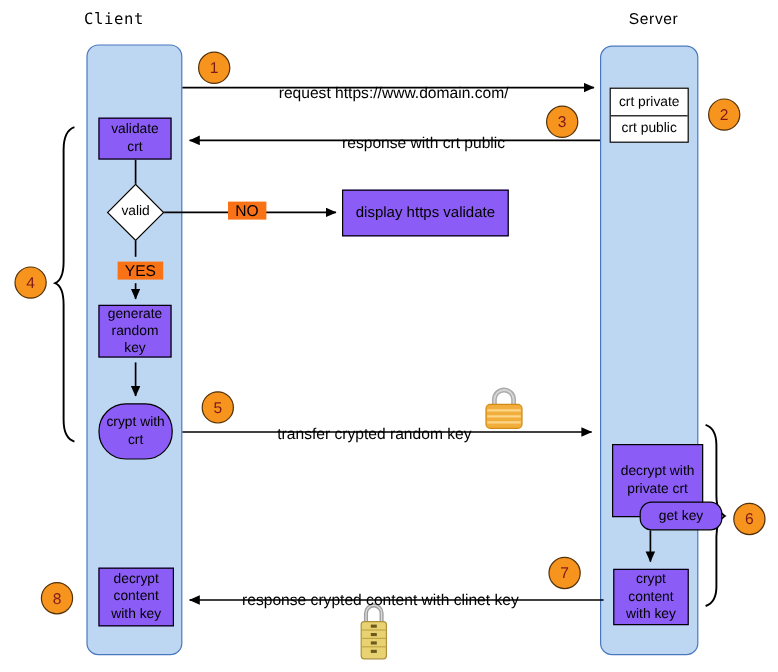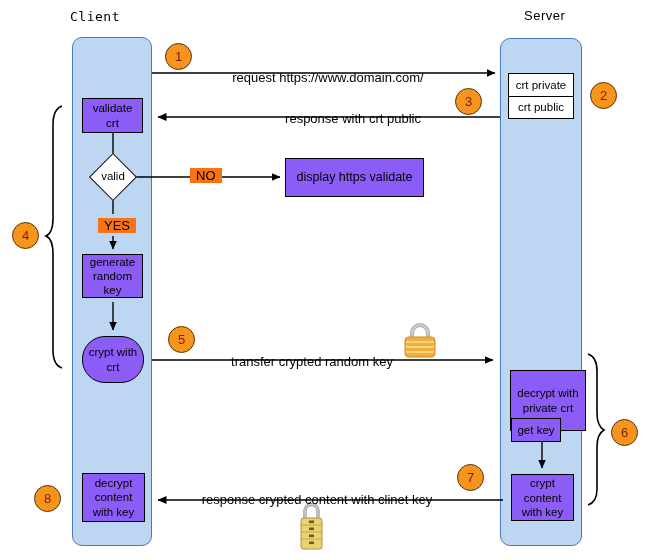--- a/index.html
+++ b/index.html
@@ -109,21 +109,21 @@
   <div class="node" style="left:82px;top:336px;width:62px;height:47px;border-radius:23px;">crypt with crt</div>
   <div class="node" style="left:82px;top:473px;width:63px;height:49px;">decrypt content with key</div>
 
   <div class="node" style="left:285px;top:158px;width:139px;height:39px;font-size:12.5px;">display https validate</div>
 
   <div class="twin" style="left:508px;top:73px;width:66px;height:46px;">
     <div class="cell">crt private</div>
     <div class="cell">crt public</div>
   </div>
   <div class="node" style="left:510px;top:322px;width:76px;height:61px;margin-top:48px;">decrypt with private crt</div>
-  <div class="node" style="left:511px;top:418px;width:50px;height:24px;">get key</div>
+  <div class="node" style="left:533px;top:418px;width:69px;height:24px;border-radius:10px;">get key</div>
   <div class="node" style="left:511px;top:474px;width:63px;height:47px;">crypt content with key</div>
 
   <div class="msg" style="left:208px;top:49px;width:240px;">request https://www.domain.com/</div>
   <div class="msg" style="left:233px;top:90px;width:240px;">response with crt public</div>
   <div class="msg" style="left:197px;top:471px;width:240px;">response crypted content with clinet key</div>
   <div class="msg" style="left:192px;top:333px;width:240px;">transfer crypted random key</div>
 
   <div class="edge-label" style="left:190px;top:168px;">NO</div>
   <div class="edge-label" style="left:98px;top:218px;">YES</div>
 

